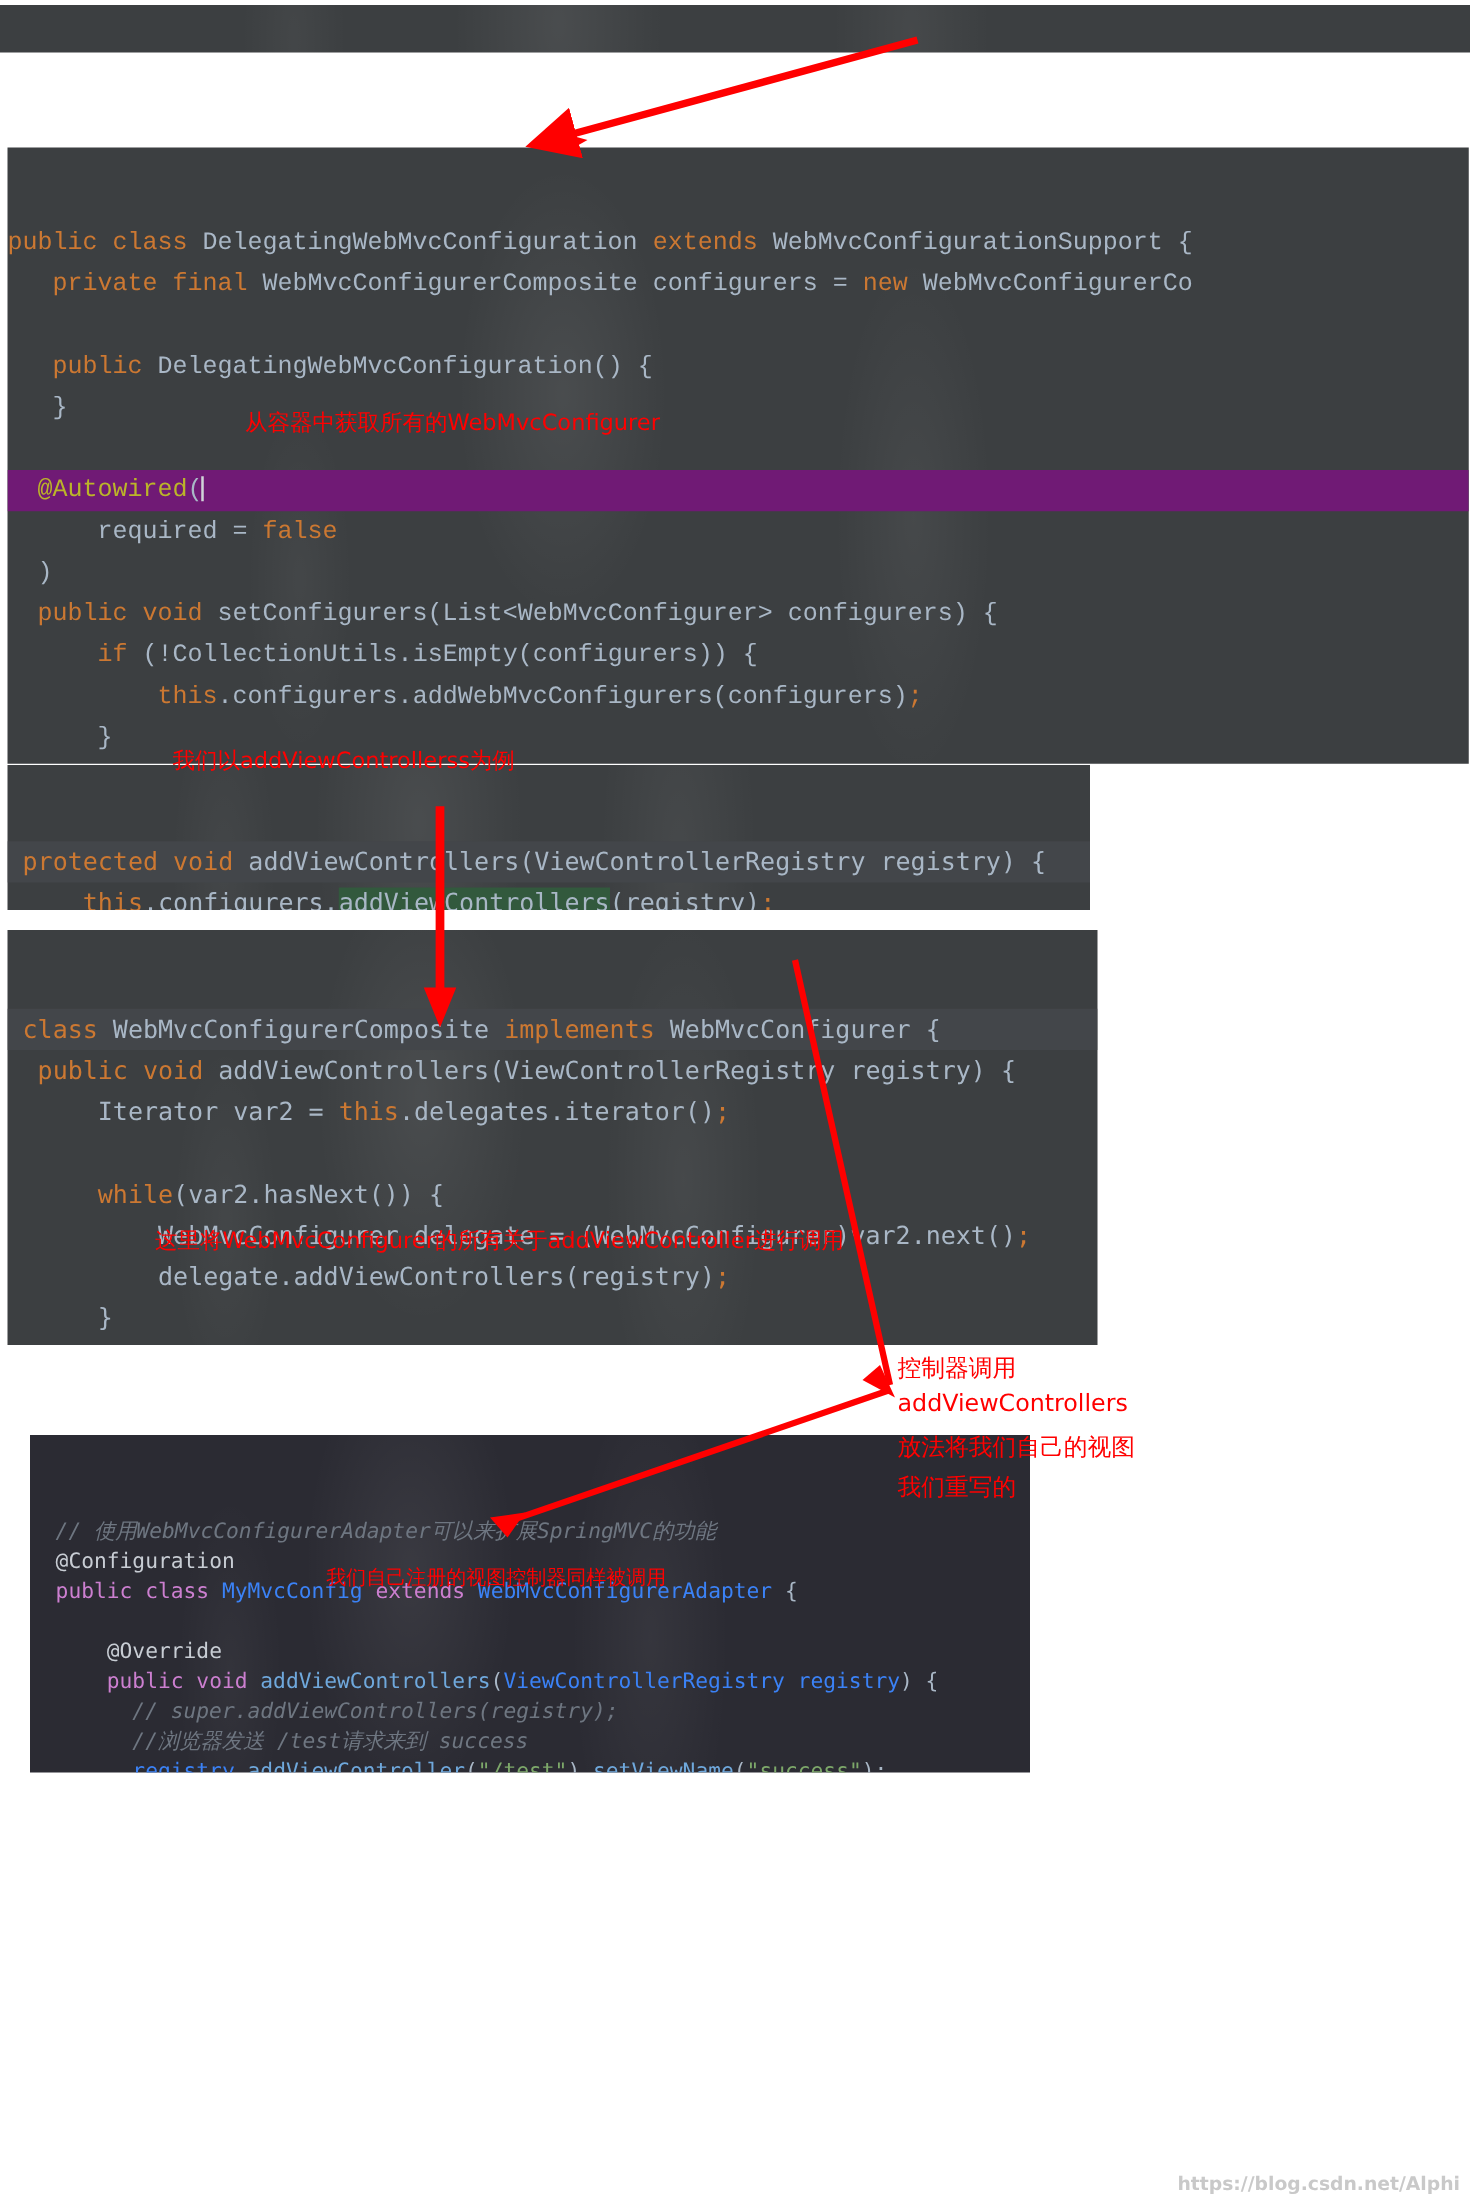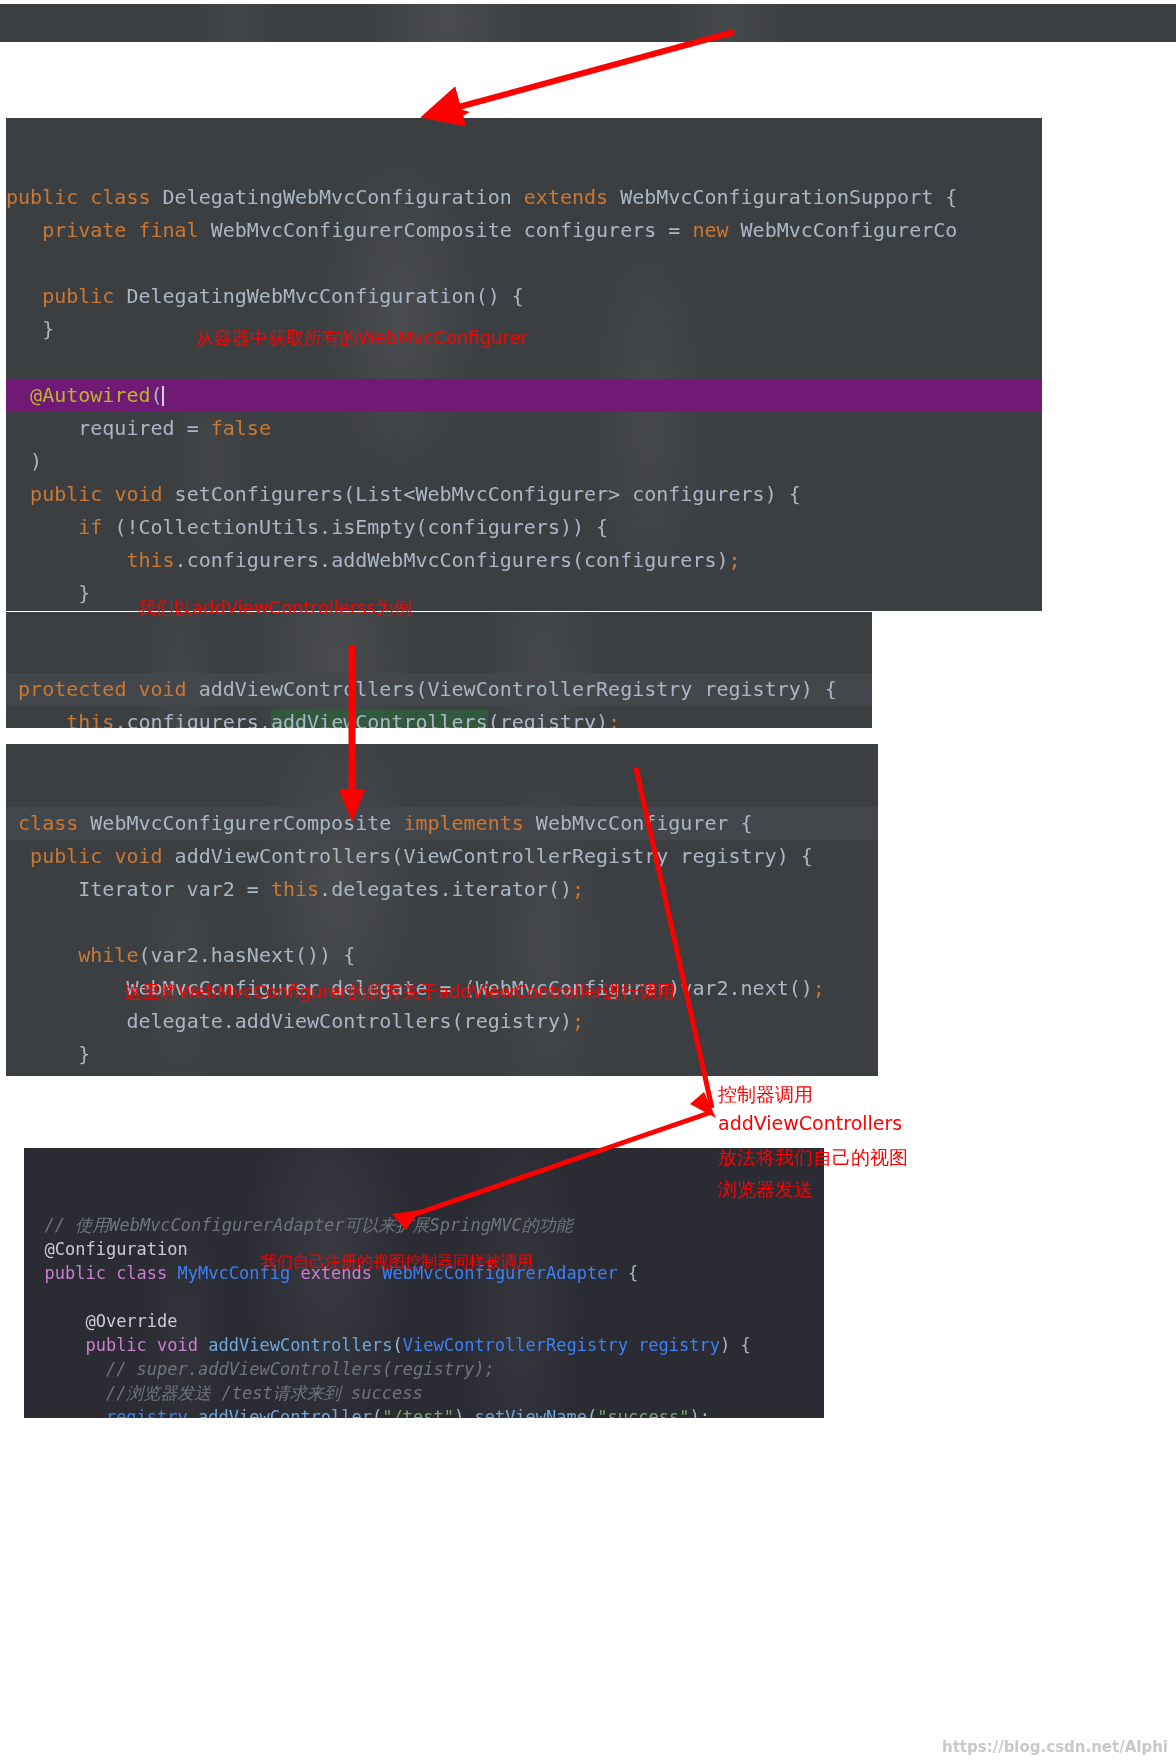--- a/index.html
+++ b/index.html
@@ -35,21 +35,21 @@
   .ann  {color:#bbb529;}
   .cmt  {color:#808080;font-style:italic;}
   .fn   {color:#a9b7c6;}
   .sel  {background:#32593d;}
   .caret{display:inline-block;width:0;border-left:2px solid #d0d4d8;height:20px;
          vertical-align:-4px;margin:0 -1px;}
 
   
   #block-enablewebmvc{left:0;top:4px;width:1176px;height:38px;line-height:38px;}
 
-  #block-delegating{left:6px;top:118px;width:1036px;height:487px;padding-top:6px;}
+  #block-delegating{left:6px;top:118px;width:1169px;height:487px;padding-top:6px;font-family:Liberation Mono, monospace;}
   #block-delegating .ln{font-size:20px;}
 
   #block-addviewcontrollers{left:6px;top:612px;width:866px;height:112px;padding-top:4px;}
   #block-addviewcontrollers .ln{font-size:20px;}
 
   #block-composite{left:6px;top:744px;width:872px;height:326px;padding-top:6px;}
   #block-composite .ln{font-size:20px;}
 
   
   #block-mymvcconfig{left:24px;top:1148px;width:800px;height:262px;background:#2b2b33;padding-top:8px;}
@@ -150,17 +150,17 @@
 
 <div class="anno" style="left:196px;top:326px;font-size:18px;">从容器中获取所有的WebMvcConfigurer</div>
 
 <div class="anno" style="left:138px;top:596px;font-size:18px;">我们以addViewControllerss为例</div>
 
 <div class="anno" style="left:124px;top:980px;font-size:18px;">这里将WebMvcConfigurer的所有关于addViewController进行调用</div>
 
 <div class="anno" style="left:718px;top:1082px;font-size:19px;">控制器调用</div>
 <div class="anno" style="left:718px;top:1112px;font-size:19px;">addViewControllers</div>
 <div class="anno" style="left:718px;top:1145px;font-size:19px;">放法将我们自己的视图</div>
-<div class="anno" style="left:718px;top:1177px;font-size:19px;">浏览器发送</div>
+<div class="anno" style="left:718px;top:1177px;font-size:19px;">我们重写的</div>
 
 <div class="anno" style="left:261px;top:1252px;font-size:16px;">我们自己注册的视图控制器同样被调用</div>
 
 <div id="footer-url">https://blog.csdn.net/Alphi</div>
 
 </body></html>

